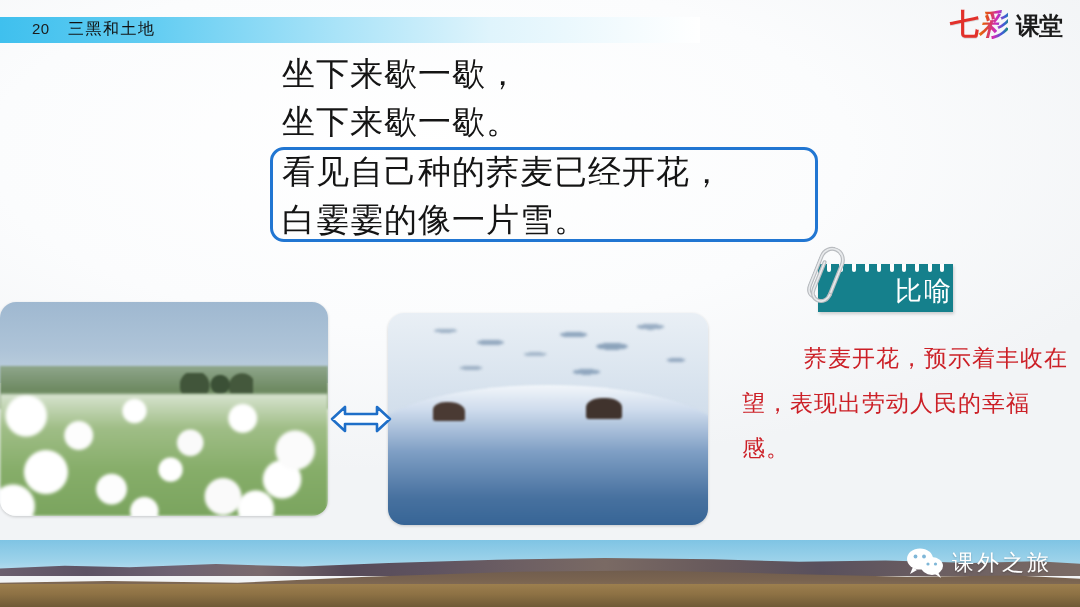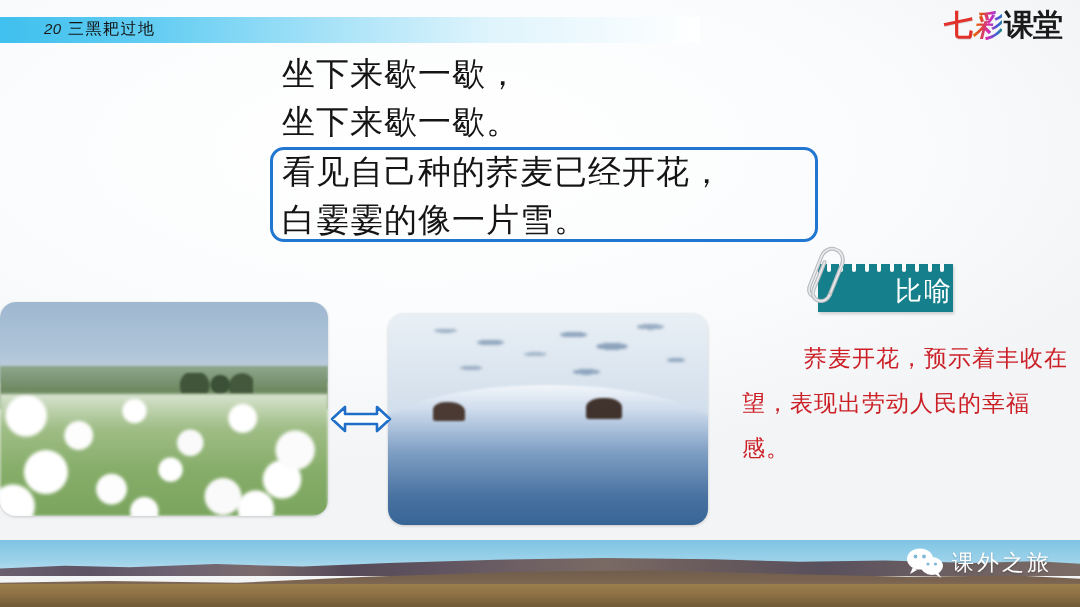--- a/index.html
+++ b/index.html
@@ -24,26 +24,25 @@
   #header-bar {
     position: absolute;
     left: 0;
     top: 17px;
     width: 700px;
     height: 26px;
     background: linear-gradient(to right, #3fc0ee 0%, #63cdf2 22%, #a9e3f8 48%, #dff4fc 70%, #ffffff 100%);
   }
   #header-num {
     position: absolute;
-    left: 44px;
+    left: 32px;
     top: 20px;
     font-size: 15px;
     color: #1b1b1b;
     letter-spacing: 0.5px;
-    font-style: italic;
   }
   #header-title {
     position: absolute;
     left: 68px;
     top: 19px;
     font-size: 16px;
     color: #111111;
     letter-spacing: 1.5px;
     font-family: "DejaVu Sans", sans-serif;
   }
@@ -70,22 +69,22 @@
     background: linear-gradient(100deg, #f0a000 0%, #e04a1f 30%, #cf2bbb 58%, #3660d8 82%, #12a44e 100%);
     -webkit-background-clip: text;
     background-clip: text;
     color: transparent;
     font-size: 29px;
     font-style: italic;
     padding: 0 1px;
   }
   #brand .ketang {
     color: #1b1b1b;
-    font-size: 30px;
-    margin-left: 2px;
+    font-size: 24px;
+    margin-left: 8px;
   }
 
   
   .poem-line {
     position: absolute;
     font-family: "DejaVu Serif", "Liberation Serif", serif;
     font-size: 33px;
     color: #141414;
     white-space: nowrap;
     letter-spacing: 1px;
@@ -322,21 +321,21 @@
     text-shadow: 0 1px 2px rgba(0,0,0,.25);
   }
 </style>
 </head>
 <body>
 
 <div id="slide">
 
   <div id="header-bar"></div>
   <div id="header-num">20</div>
-  <div id="header-title">三黑耙过地</div>
+  <div id="header-title">三黑和土地</div>
 
   <div id="brand">
     <span class="qi">七</span>
     <span class="cai">彩</span>
     <span class="ketang">课堂</span>
   </div>
 
   <div class="poem-line" id="poem-line-1">坐下来歇一歇，</div>
   <div class="poem-line" id="poem-line-2">坐下来歇一歇。</div>
   <div id="poem-box"></div>

